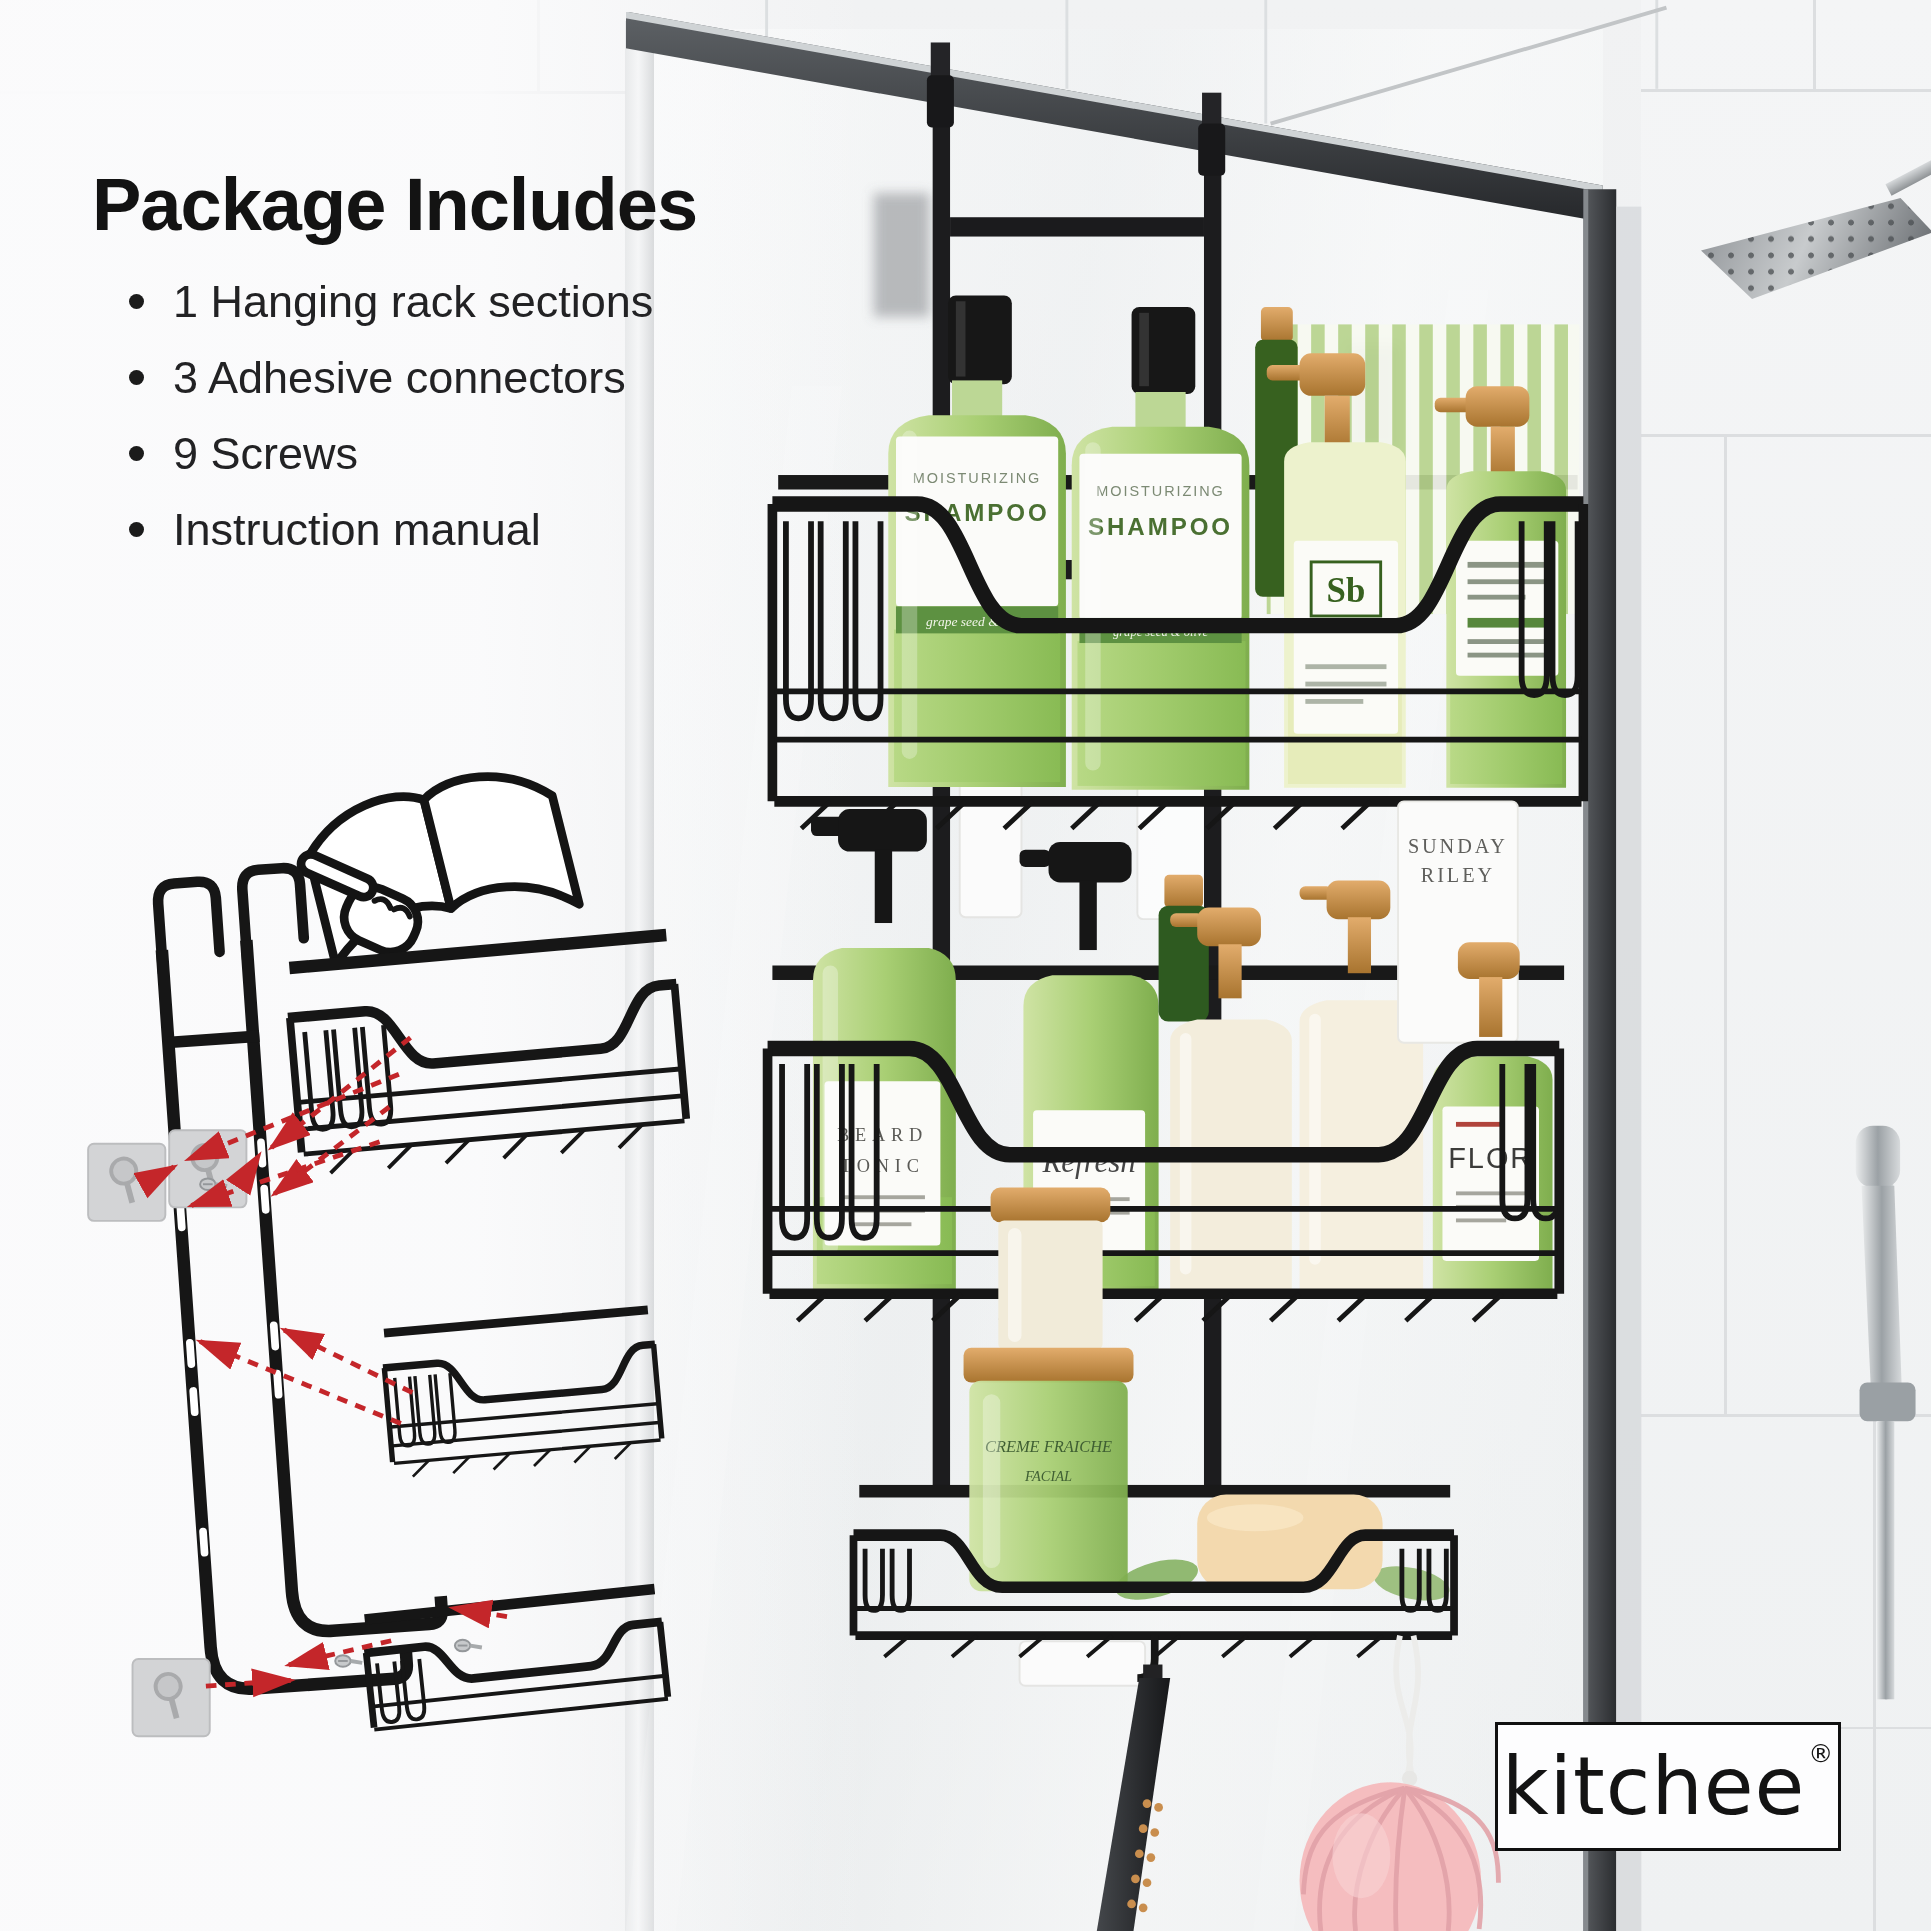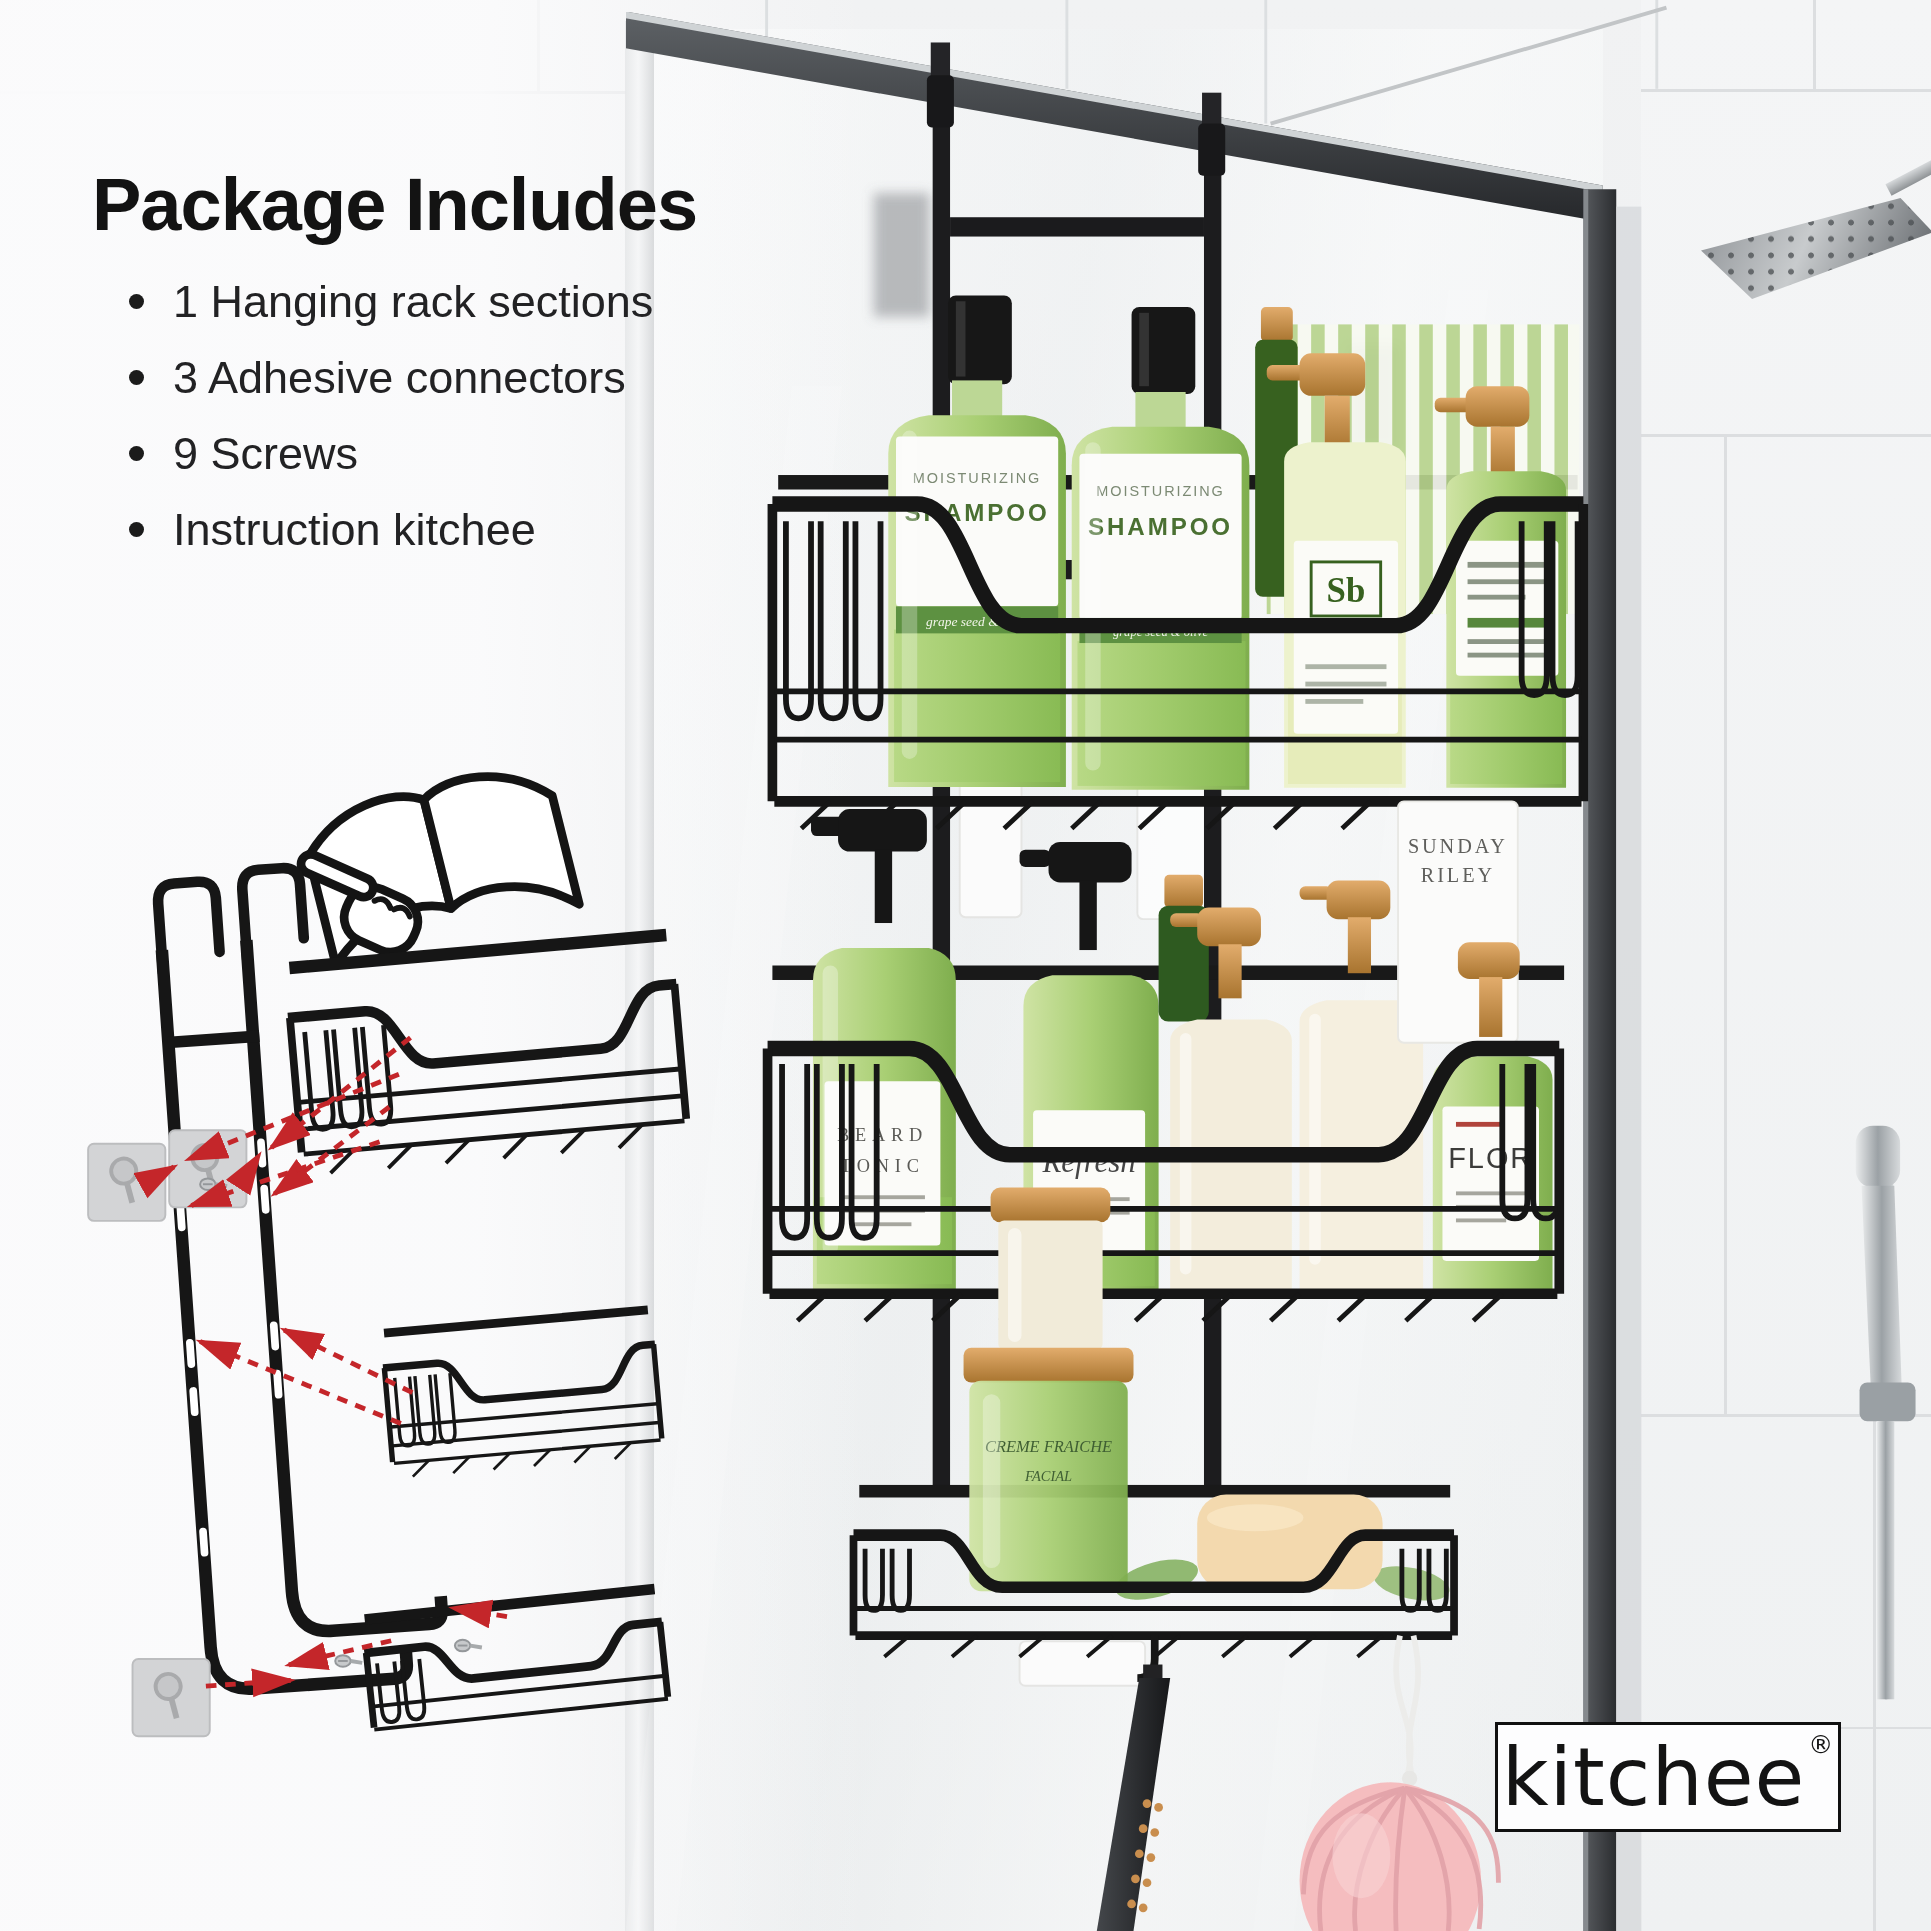--- a/index.html
+++ b/index.html
@@ -23,21 +23,21 @@
     background-image:radial-gradient(circle,#4a4e51 2.5px,transparent 3.3px);
     background-size:20px 16.4px;clip-path:polygon(0% 52%,86% 0%,100% 34%,22% 100%);opacity:.75;}
   .shower-arm{position:absolute;left:1885px;top:170px;width:58px;height:12.6px;background:linear-gradient(180deg,#d6d9db,#8e9295);transform:rotate(-28deg);}
   
   .text-block{position:absolute;left:92px;top:161px;color:#151515;}
   .heading{font-size:74px;font-weight:800;letter-spacing:-1px;margin:0;line-height:1.18;color:#131313;}
   .pkg-list{list-style:none;margin:15.4px 0 0 0;padding:0;}
   .pkg-list li{position:relative;padding-left:81px;font-size:45px;line-height:76px;color:#222224;font-weight:400;}
   .pkg-list li::before{content:"";position:absolute;left:37px;top:30px;width:15.4px;height:15.4px;border-radius:50%;background:#1b1b1b;}
   
-  .logo-box{position:absolute;left:1495px;top:1722px;width:346px;height:110px;background:#fdfdfe;border:3.9px solid #101010;display:flex;align-items:center;justify-content:center;box-sizing:border-box;}
+  .logo-box{position:absolute;left:1495px;top:1722px;width:346px;height:129px;background:#fdfdfe;border:3.9px solid #101010;display:flex;align-items:center;justify-content:center;box-sizing:border-box;}
   .logo-text{font-family:"DejaVu Sans",sans-serif;font-size:81px;color:#131313;letter-spacing:1px;line-height:1;}
   .logo-reg{font-size:25px;position:relative;top:-33px;margin-left:2.9px;}
   svg{position:absolute;left:0;top:0;}
   text{font-family:"Liberation Sans",sans-serif;}
   .serif{font-family:"Liberation Serif",serif;}
 </style>
 </head>
 <body>
 
 <div class="canvas">
@@ -463,21 +463,21 @@
       <path d="M158,972 L246,966"></path>
     </g>
   </svg>
 
   <div class="text-block">
     <h1 class="heading">Package Includes</h1>
     <ul class="pkg-list">
       <li><span>1 Hanging rack sections</span></li>
       <li><span>3 Adhesive connectors</span></li>
       <li><span>9 Screws</span></li>
-      <li><span>Instruction kitchee</span></li>
+      <li><span>Instruction manual</span></li>
     </ul>
   </div>
 
   <div class="logo-box">
     <span class="logo-text">kitchee</span>
     <span class="logo-text logo-reg">®</span>
   </div>
 
 </div>
 

